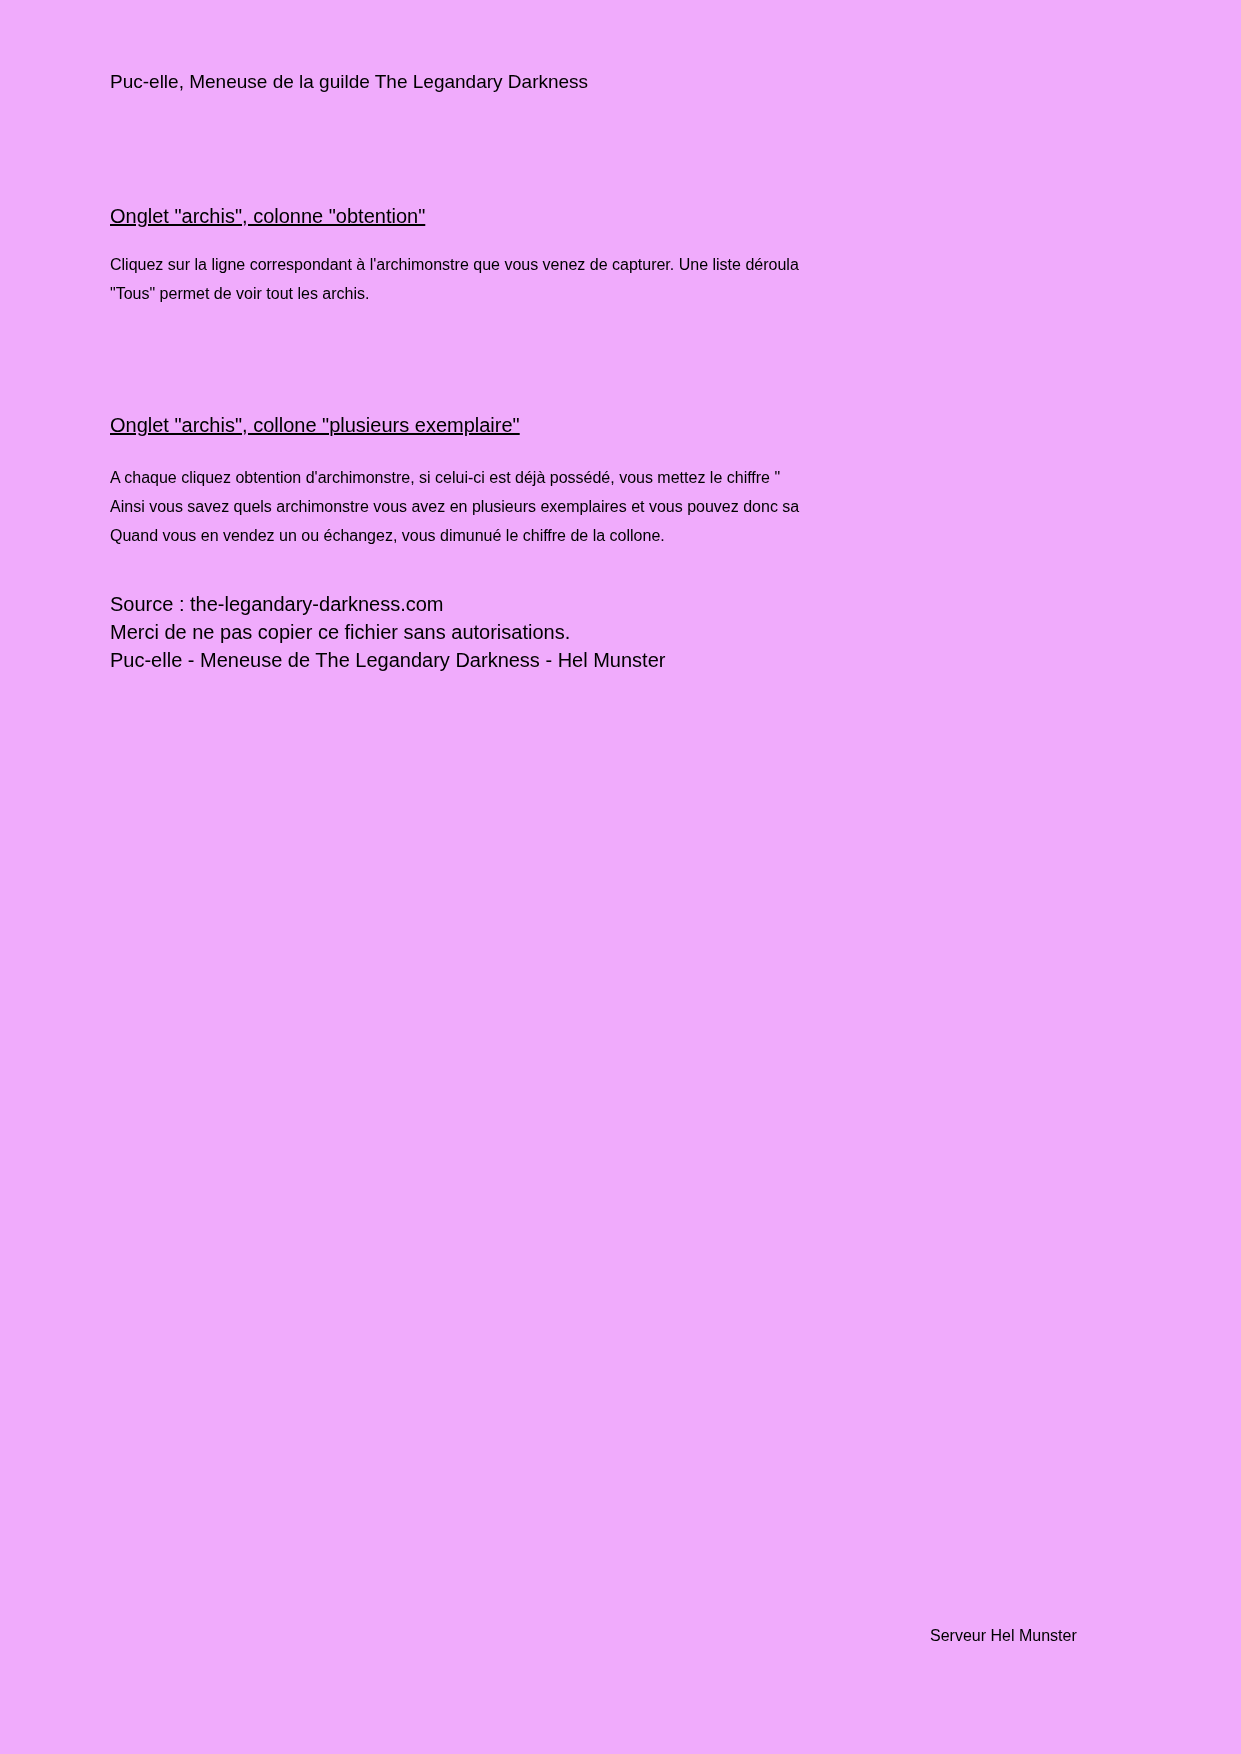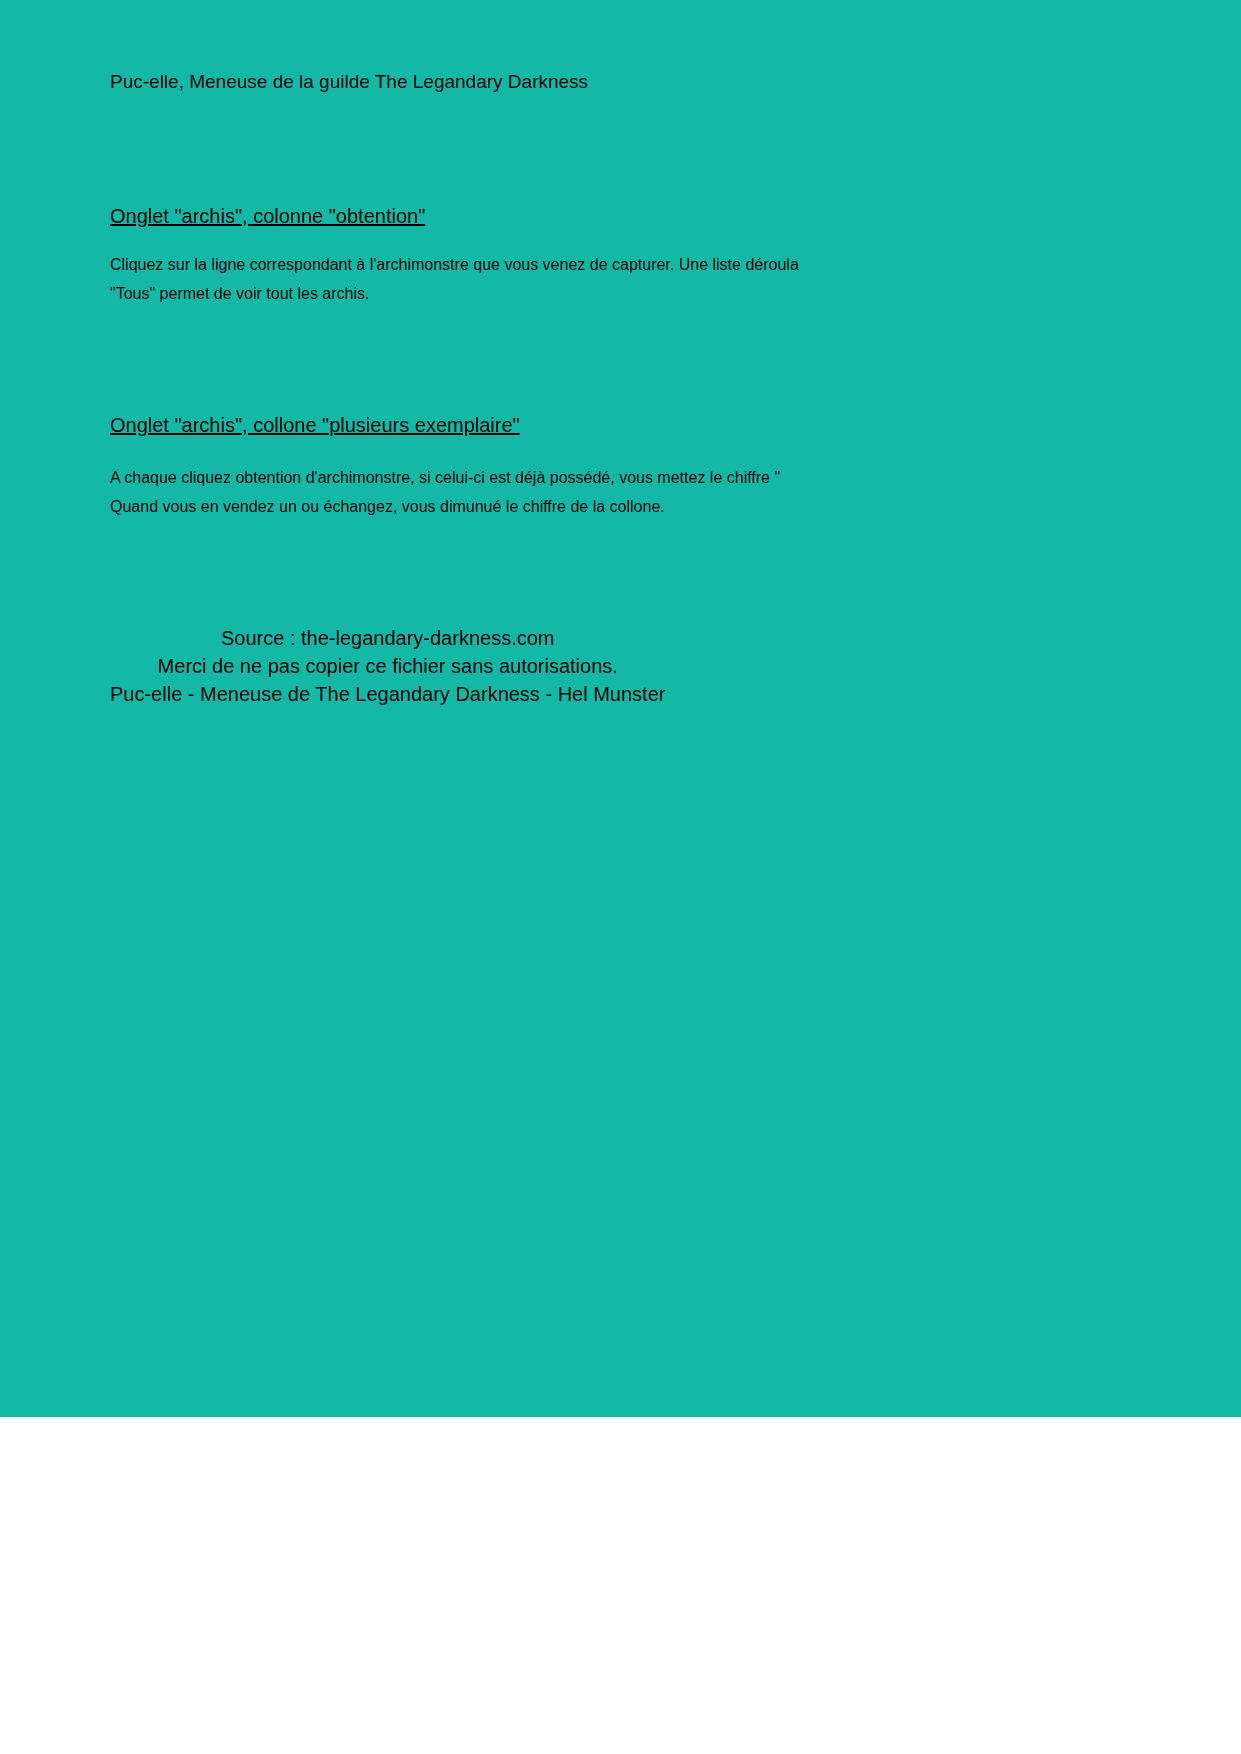--- a/index.html
+++ b/index.html
@@ -1,21 +1,21 @@
 <!DOCTYPE html>
 <html><head>
   <meta charset="utf-8">
   <style>
     * { margin: 0; padding: 0; box-sizing: border-box; }
     html, body { background: #ffffff; }
     .page {
       position: relative;
       width: 1241px;
-      height: 1417px;
-      background: #14b8a6;
+      height: 1754px;
+      background: #f0abfc;
       font-family: "Liberation Sans", "DejaVu Sans", sans-serif;
       color: #000000;
       overflow: hidden;
     }
     .doc-header {
       position: absolute;
       left: 110px;
       top: 70px;
       font-size: 19px;
       line-height: 24px;
@@ -42,24 +42,23 @@
     .paragraph-1 { top: 250px; }
     .paragraph-2 { top: 463px; }
     .paragraph .line {
       white-space: nowrap;
       overflow: hidden;
       width: 100%;
     }
     .source-block {
       position: absolute;
       left: 110px;
-      top: 624px;
+      top: 590px;
       font-size: 20px;
       line-height: 28px;
-      text-align: center;
     }
     .source-block .line { white-space: nowrap; }
     .doc-footer {
       position: absolute;
       left: 930px;
       top: 1623px;
       font-size: 16px;
       line-height: 26px;
       white-space: nowrap;
     }
@@ -75,20 +74,21 @@
 
   <div class="paragraph paragraph-1">
     <div class="line">Cliquez sur la ligne correspondant à l'archimonstre que vous venez de capturer. Une liste déroula</div>
     <div class="line">"Tous" permet de voir tout les archis.</div>
   </div>
 
   <div class="section-heading heading-2">Onglet "archis", collone "plusieurs exemplaire"</div>
 
   <div class="paragraph paragraph-2">
     <div class="line">A chaque cliquez obtention d'archimonstre, si celui-ci est déjà possédé, vous mettez le chiffre "</div>
+    <div class="line">Ainsi vous savez quels archimonstre vous avez en plusieurs exemplaires et vous pouvez donc sa</div>
     <div class="line">Quand vous en vendez un ou échangez, vous dimunué le chiffre de la collone.</div>
   </div>
 
   <div class="source-block">
     <div class="line">Source : the-legandary-darkness.com</div>
     <div class="line">Merci de ne pas copier ce fichier sans autorisations.</div>
     <div class="line">Puc-elle - Meneuse de The Legandary Darkness - Hel Munster</div>
   </div>
 
   <div class="doc-footer">Serveur Hel Munster</div>

